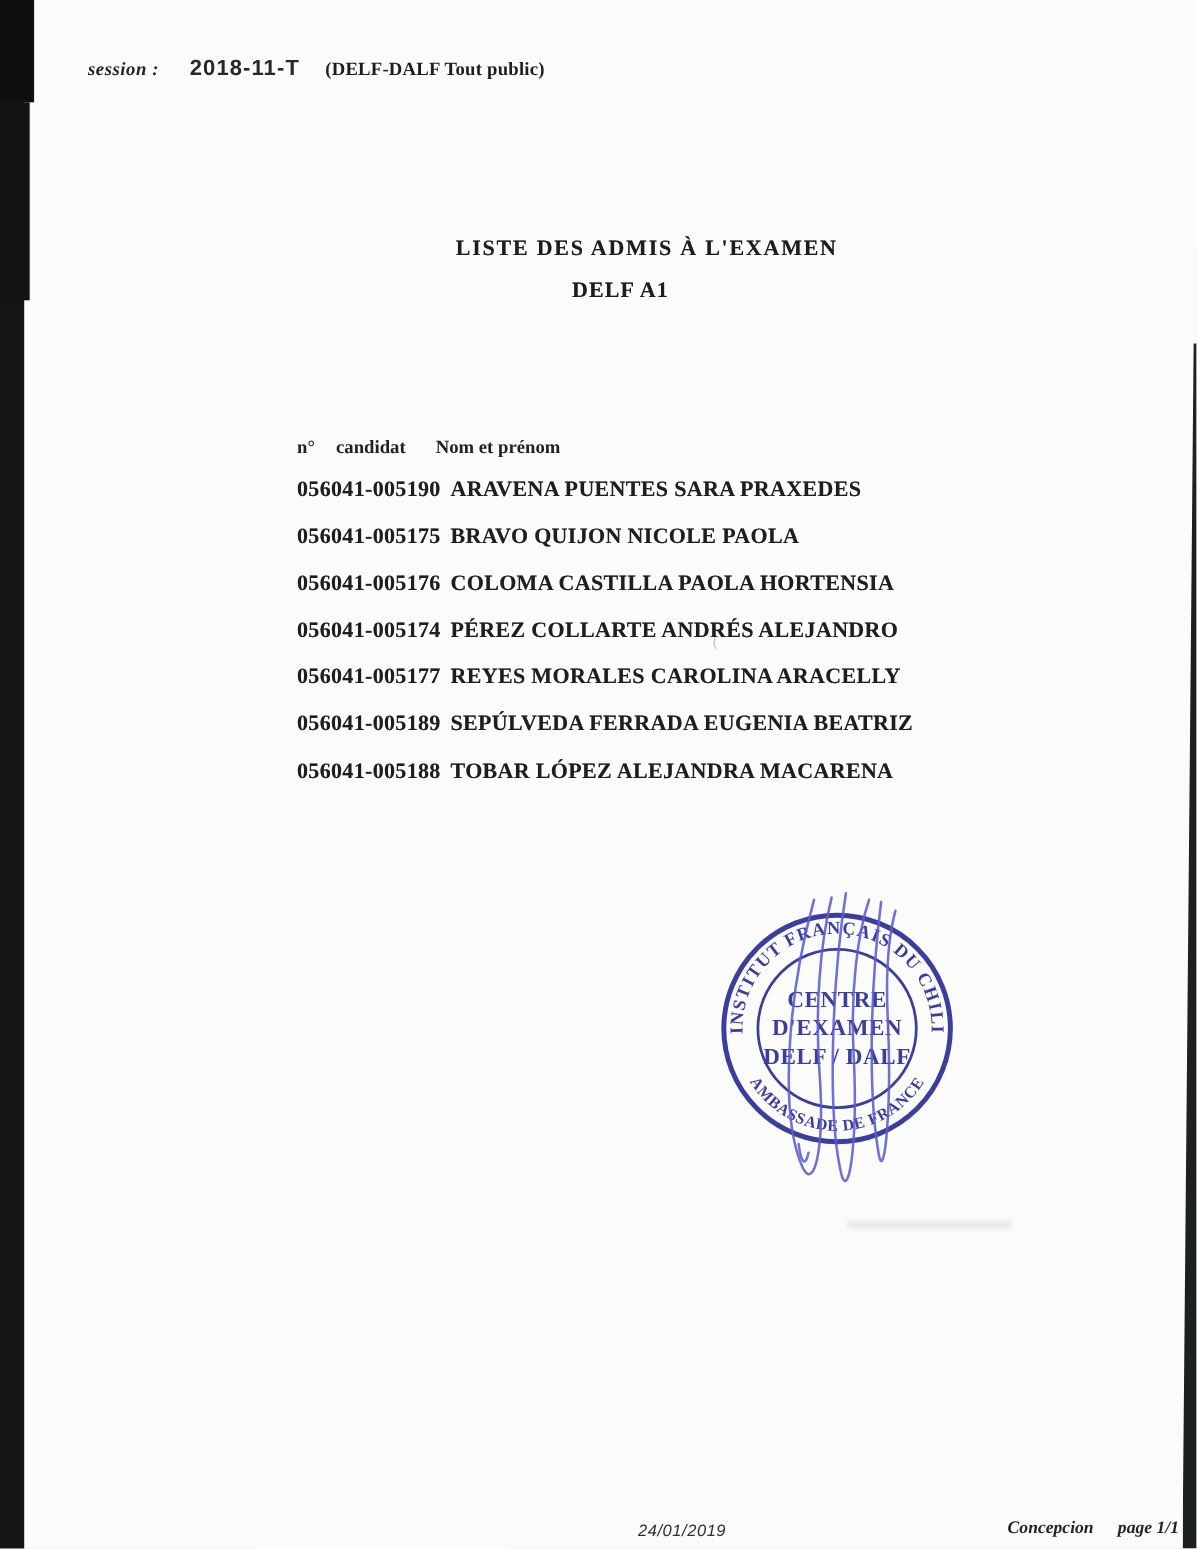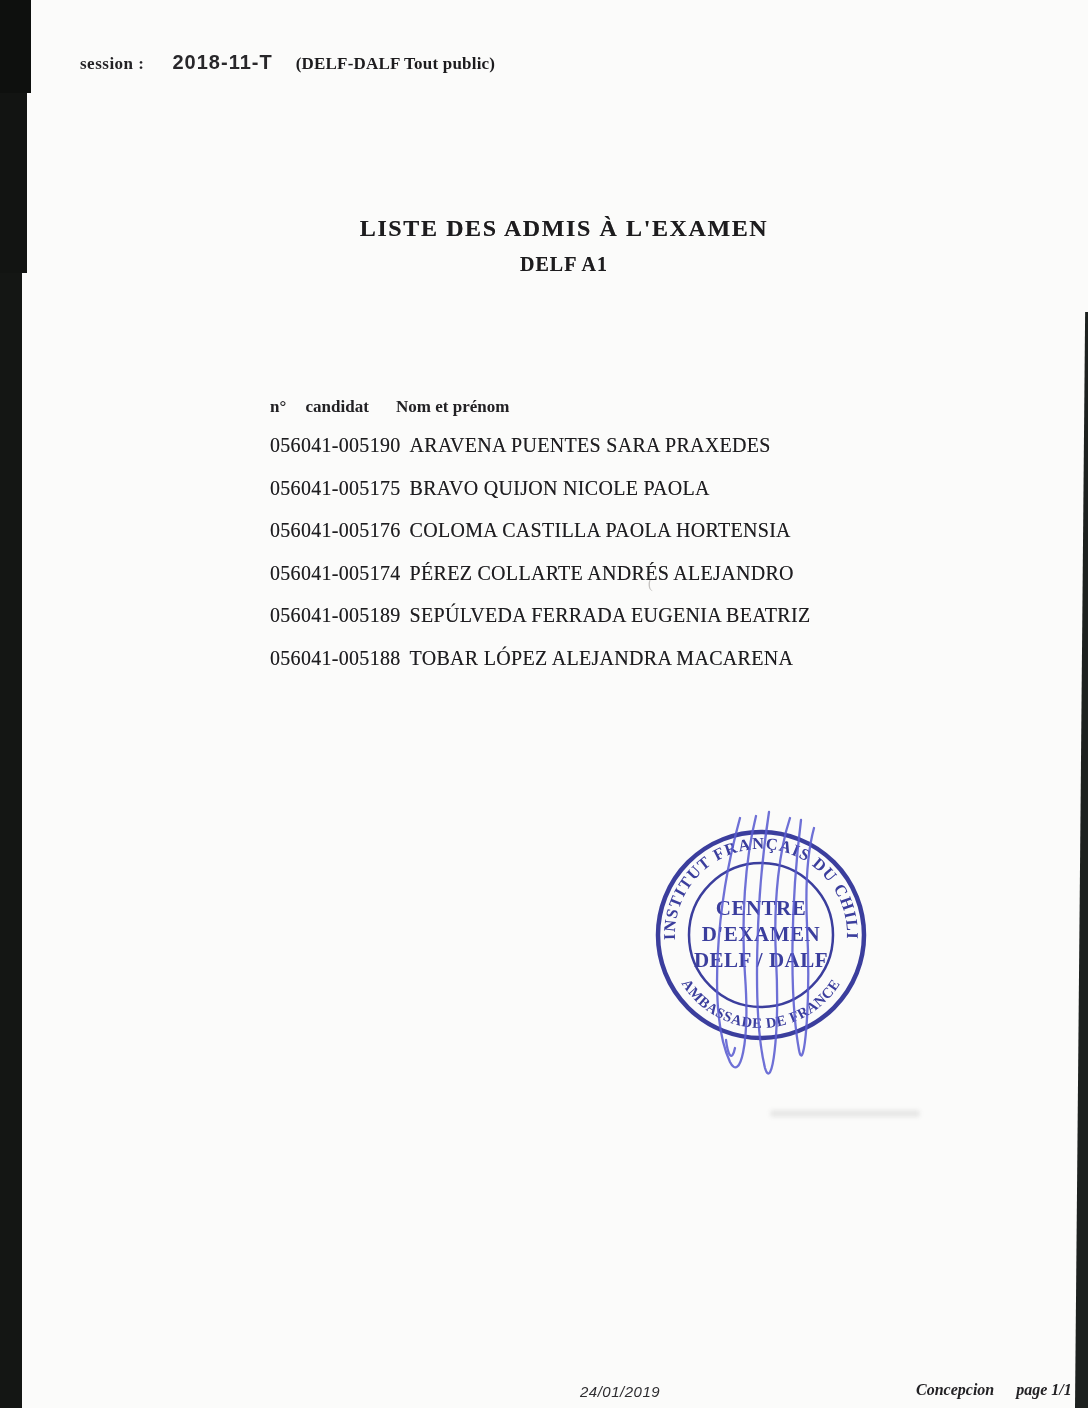--- a/index.html
+++ b/index.html
@@ -20,41 +20,41 @@
   .edge-right     { position:absolute; right:0; top:312px; width:13px; height:1096px;
                     background:#1d211f; clip-path: polygon(78% 0, 100% 0, 100% 100%, 0 100%); }
   .smudge         { position:absolute; left:770px; top:1110px; width:150px; height:7px;
                     background:rgba(60,60,60,.10); filter:blur(2px); border-radius:4px; }
   .artifact-paren { position:absolute; left:648px; top:576px; color:#c4c2c0; font-size:14px; }
 
   
   .meta { position:absolute; left:80px; white-space:nowrap; }
   .session-line { top:51px; }
   .centre-line  { top:91px; }
-  .meta .label { font-weight:bold; font-size:17px; letter-spacing:.5px; color:#232225; }
+  .meta .label { font-weight:bold; font-size:17px; letter-spacing:.5px; color:#232225;font-style:italic; }
   .meta .value { font-family:"Liberation Sans", sans-serif; font-weight:bold; font-size:20px;
                  letter-spacing:1px; margin-left:24px; color:#28272a; }
   .centre-line .value { margin-left:31px; letter-spacing:.4px; }
   .meta .note  { font-weight:bold; font-size:17px; margin-left:19px; letter-spacing:.2px;text-align:right; }
 
   
-  .title1 { position:absolute; top:215px; left:564px; transform:translateX(-50%);
-            font-weight:bold; font-size:24px; letter-spacing:1.6px; white-space:nowrap;
+  .title1 { position:absolute; top:215px; left:588px; transform:translateX(-50%);
+            font-weight:bold; font-size:20px; letter-spacing:1.6px; white-space:nowrap;
             text-shadow:0 0 .5px rgba(20,20,20,.55); }
   .title2 { position:absolute; top:253px; left:564px; transform:translateX(-50%);
             font-weight:bold; font-size:20px; letter-spacing:1px; white-space:nowrap;
             text-shadow:0 0 .5px rgba(20,20,20,.55); }
 
   
   .table { position:absolute; left:270px; top:397px; }
   .thead { font-weight:bold; font-size:17px; white-space:nowrap; color:#222124; }
   .thead .h-cand { margin-left:15px;text-align:right; }
   .thead .h-name { margin-left:23px; }
   .rows { margin-top:7px; }
-  .row  { height:42.6px; line-height:42.6px; font-weight:normal; font-size:20px;
+  .row  { height:42.6px; line-height:42.6px; font-weight:bold; font-size:20px;
           white-space:nowrap; letter-spacing:.3px; color:#1e1d20;
           text-shadow:0 0 .5px rgba(20,20,20,.5); }
   .row .cand-name { margin-left:9px; }
 
   
   .stamp { position:absolute; left:648px; top:810px; width:226px; height:272px; }
   .stamp-ring  { fill:none; stroke:var(--stamp-ink,#3b3e9d); }
   .stamp-text  { fill:var(--stamp-ink,#3b3e9d); font-family:"Liberation Serif", serif;
                  font-weight:bold; }
   .arc-top     { font-size:16.5px; letter-spacing:1.2px; }
@@ -95,20 +95,21 @@
     <div class="thead">
       <span class="h-no">n°</span>
       <span class="h-cand">candidat</span>
       <span class="h-name">Nom et prénom</span>
     </div>
     <div class="rows" id="rows">
         <div class="row"><span class="cand-no">056041-005190</span><span class="cand-name">ARAVENA PUENTES SARA PRAXEDES</span></div>
         <div class="row"><span class="cand-no">056041-005175</span><span class="cand-name">BRAVO QUIJON NICOLE PAOLA</span></div>
         <div class="row"><span class="cand-no">056041-005176</span><span class="cand-name">COLOMA CASTILLA PAOLA HORTENSIA</span></div>
         <div class="row"><span class="cand-no">056041-005174</span><span class="cand-name">PÉREZ COLLARTE ANDRÉS ALEJANDRO</span></div>
+        <div class="row"><span class="cand-no">056041-005177</span><span class="cand-name">REYES MORALES CAROLINA ARACELLY</span></div>
         <div class="row"><span class="cand-no">056041-005189</span><span class="cand-name">SEPÚLVEDA FERRADA EUGENIA BEATRIZ</span></div>
         <div class="row"><span class="cand-no">056041-005188</span><span class="cand-name">TOBAR LÓPEZ ALEJANDRA MACARENA</span></div>
       </div>
   </div>
 
   <svg class="stamp" viewBox="0 0 226 272" xmlns="http://www.w3.org/2000/svg">
     <defs>
       <path id="arcTop" d="M 33.3 157.2 A 86 86 0 1 1 192.7 157.2" fill="none"></path>
       <path id="arcBottom" d="M 32.5 171.5 A 93 93 0 0 0 193.5 171.5" fill="none"></path>
     </defs>

